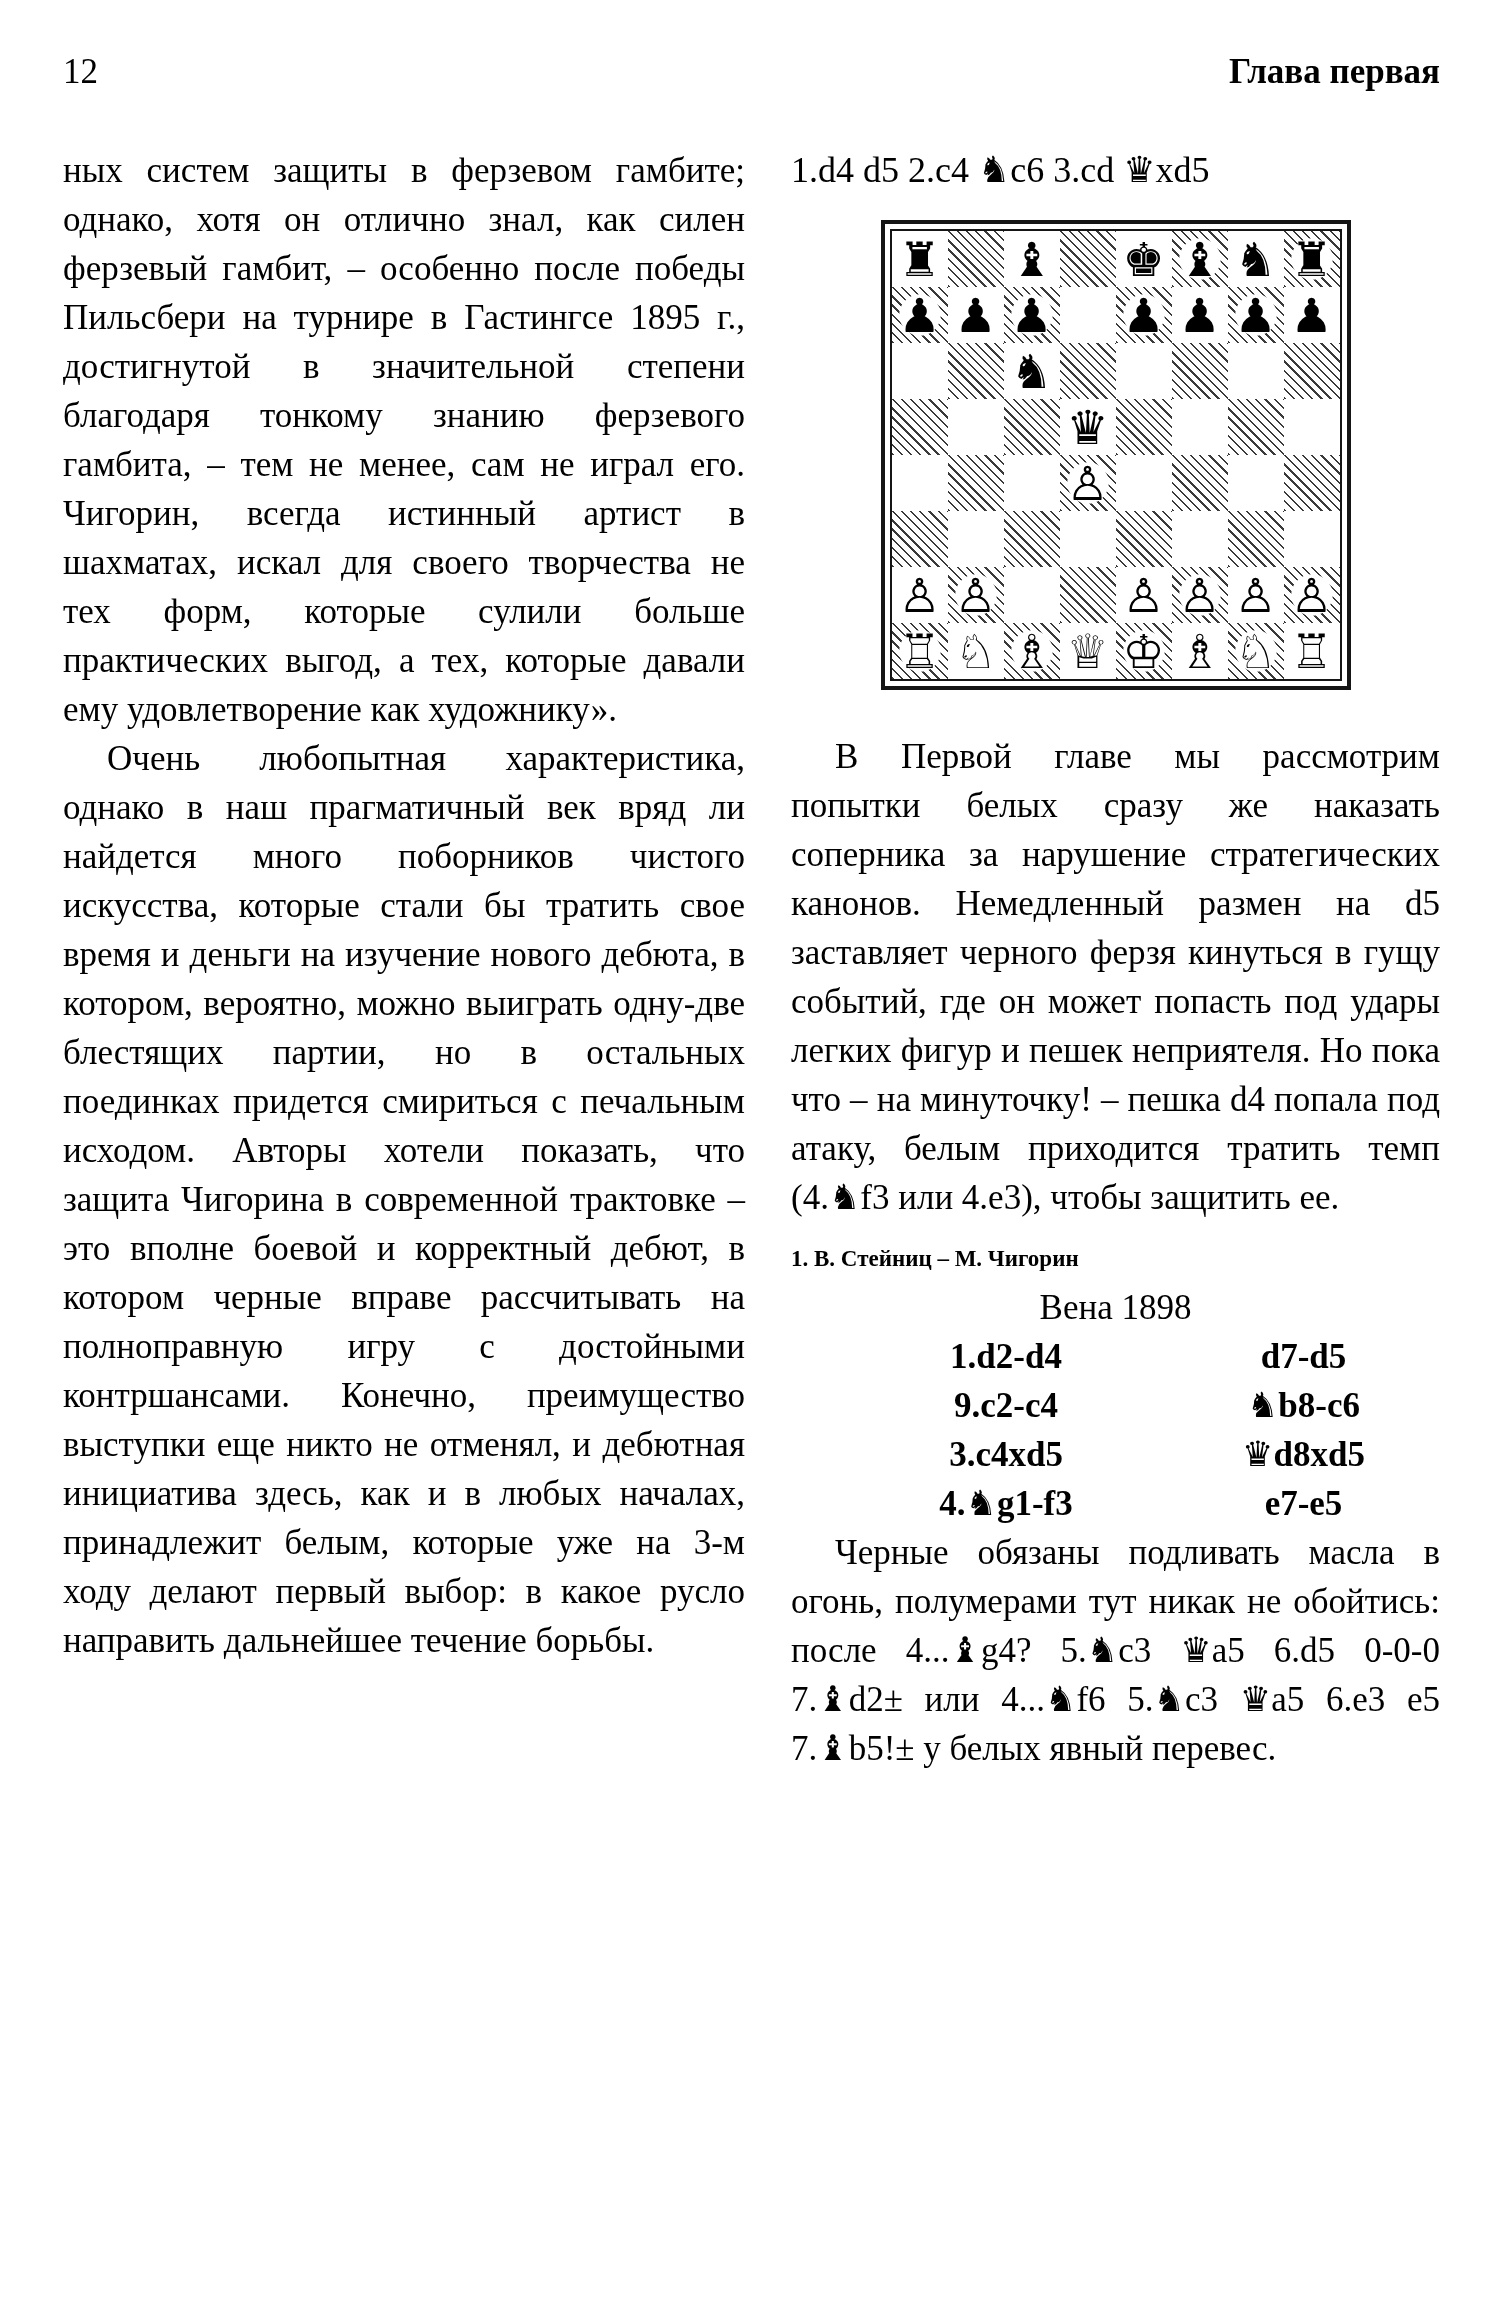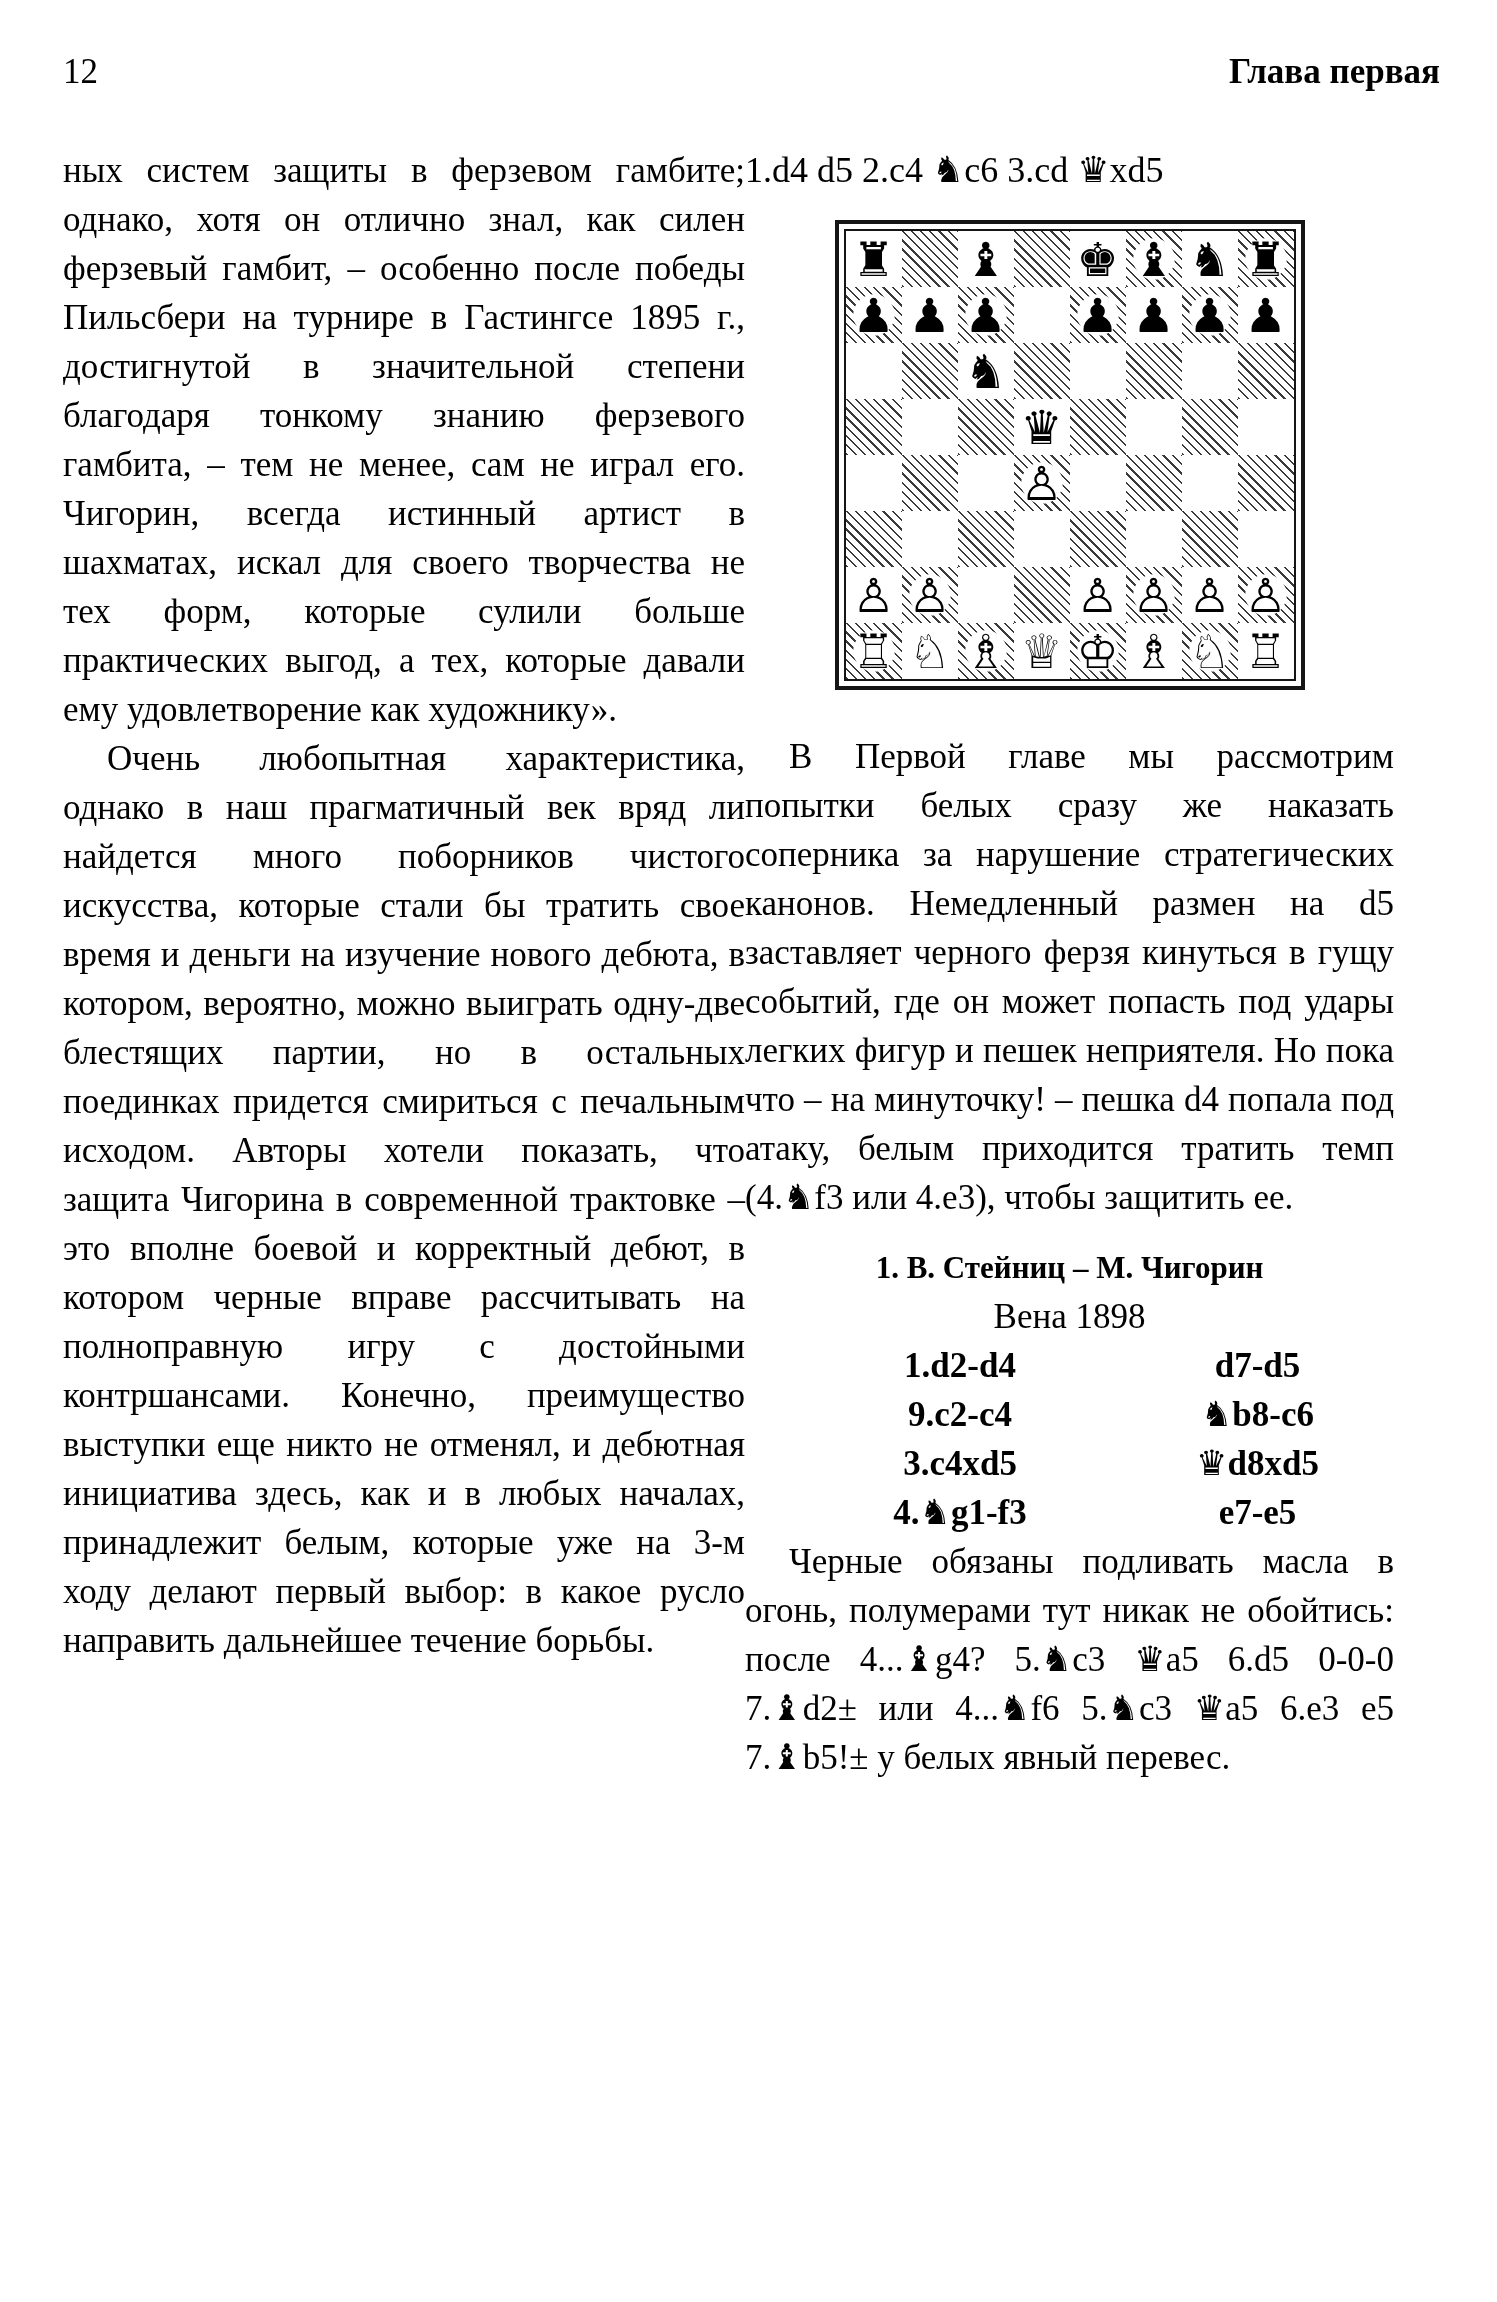--- a/index.html
+++ b/index.html
@@ -11,21 +11,21 @@
     overflow:hidden;
   }
   .page { padding:50px 57px 0 63px; }
 
   .header {
     display:flex; justify-content:space-between; align-items:baseline;
     font-size:35px; line-height:44px; margin-bottom:52px;
   }
   .chapter { font-weight:bold; }
 
-  .columns { display:flex; }
+  .columns { display:flex; gap:46px; }
   .col-left  { width:682px; }
   .col-right { width:649px; }
 
   .body-text {
     font-size:35px; line-height:49px;
     text-align:justify; hyphens:auto;
   }
   .indent { text-indent:44px; }
 
   .moves-header {
@@ -51,22 +51,22 @@
   }
   .piece {
     font-family:"DejaVu Sans",sans-serif;
     font-size:47px; line-height:1;
     width:100%; height:100%;
     display:flex; align-items:center; justify-content:center;
     background:radial-gradient(circle closest-side, #fff 72%, rgba(255,255,255,0) 76%);
   }
 
   .game-title {
-    font-weight:bold; font-size:31px; line-height:49px;
-    text-align:center; margin-top:21px;
+    font-weight:bold; font-size:23px; line-height:49px;
+    margin-top:12px;
   }
   .game-venue { font-size:35px; line-height:49px; text-align:center; }
 
   .moves-table {
     display:grid; grid-template-columns:322px auto;
     font-weight:bold; font-size:35px; line-height:49px;
     padding-left:54px;
     text-align:center;
   }
 </style>

